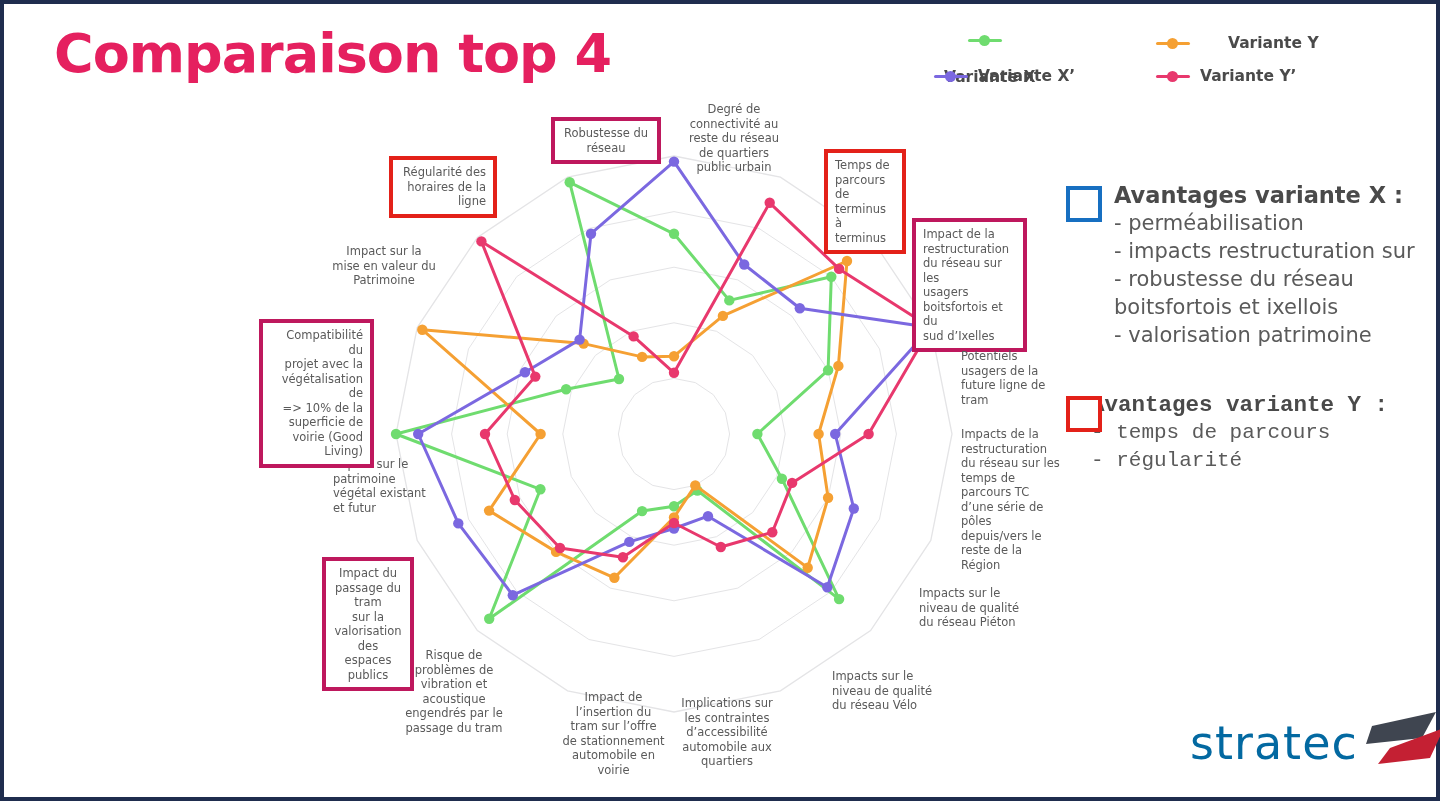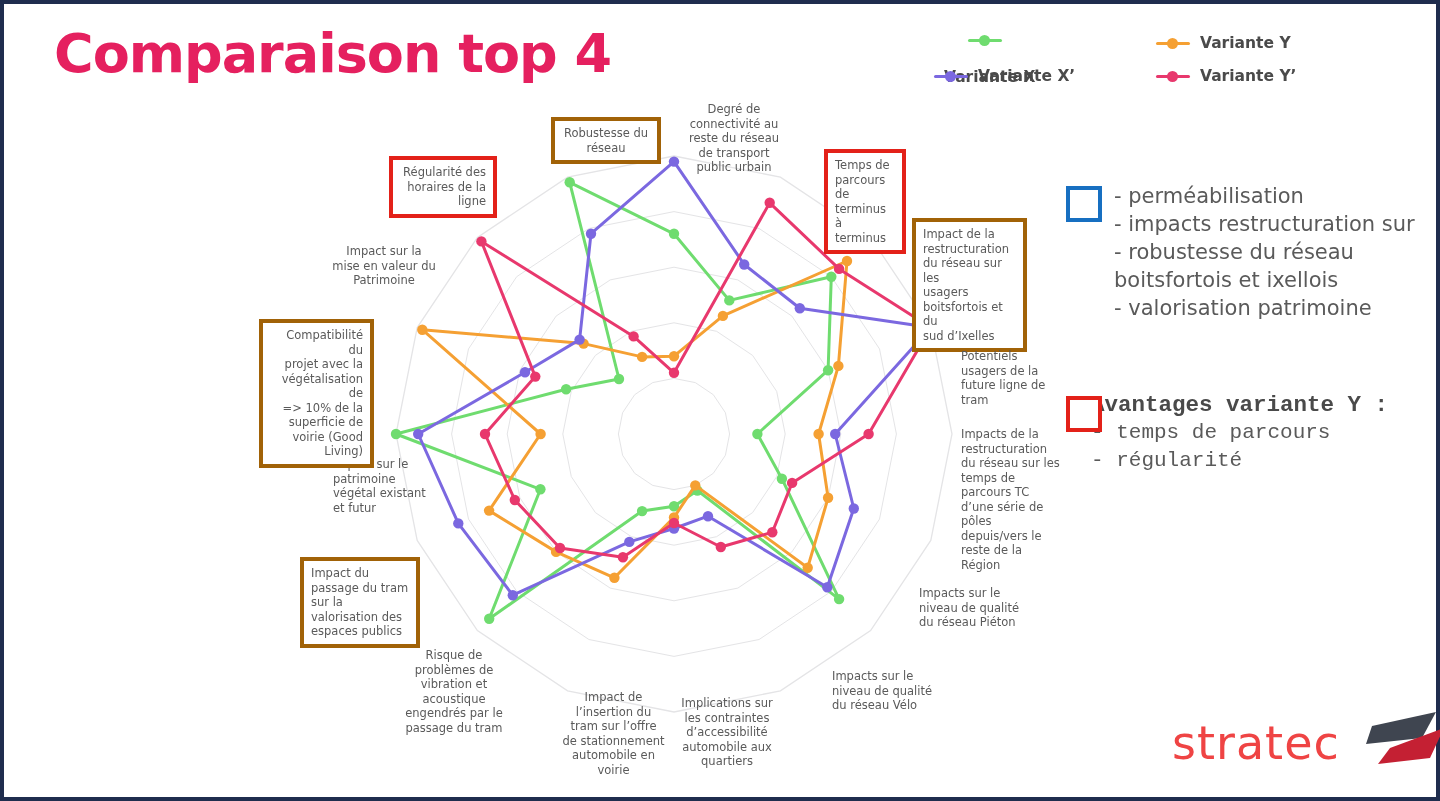--- a/index.html
+++ b/index.html
@@ -16,50 +16,50 @@
   .leg-mark{position:relative;width:34px;height:12px;flex:0 0 34px;}
   .leg-mark .bar{position:absolute;left:0;top:5px;width:34px;height:3px;border-radius:2px;}
   .leg-mark .dot{position:absolute;left:11px;top:1px;width:11px;height:11px;border-radius:50%;}
   .leg-label{margin-left:10px;font-size:15.5px;font-weight:bold;color:#4a4a4a;white-space:nowrap;}
   
   #radarwrap{position:absolute;left:330px;top:95px;width:700px;height:690px;}
   #radar{position:absolute;left:0;top:0;}
   
   .cap{position:absolute;font-size:11.5px;line-height:14.5px;color:#5a5a5a;}
   .cap.boxed{box-sizing:border-box;background:#fff;padding:5px 7px;}
-  .cap.blue{border:4px solid #a16207;}
+  .cap.blue{border:4px solid #be185d;}
   .cap.red{border:4px solid #e32119;}
   
   .panel{position:absolute;}
   .panel-sq{position:absolute;width:36px;height:36px;box-sizing:border-box;background:#fff;}
   .sq-blue{border:4px solid #176fc1;}
   .sq-red{border:4px solid #e32119;}
   .panel-head{font-size:22.5px;font-weight:bold;color:#4a4a4a;margin:0 0 1px 0;white-space:nowrap;}
   .panel-line{font-size:21px;color:#5a5a5a;line-height:28px;}
   
   #logo{position:absolute;left:1168px;top:700px;width:250px;height:70px;}
-  #logo .word{position:absolute;left:0;top:12px;font-size:46px;color:#ef4444;
+  #logo .word{position:absolute;left:18px;top:12px;font-size:46px;color:#0369a1;
               font-family:"DejaVu Sans","Liberation Sans",sans-serif;letter-spacing:1px;}
 </style>
 </head>
 <body>
 
 <div id="slide" style="border-color: rgb(31, 45, 78);">
 
   <div id="title" style="color: rgb(229, 32, 95);">Comparaison top 4</div>
 
   <div id="legend">
       <div class="leg-item" style="left: 0px; top: 0px; flex-direction: column;">
         <span class="leg-mark">
           <span class="bar" style="background:#6fdc6f"></span>
           <span class="dot" style="background:#6fdc6f"></span>
         </span>
         <span class="leg-label">Variante X</span>
       </div>
-      <div class="leg-item" style="left: 222px; top: 0px;">
+      <div class="leg-item" style="left: 222px; top: 0px; gap: 28px;">
         <span class="leg-mark">
           <span class="bar" style="background:#f5a033"></span>
           <span class="dot" style="background:#f5a033"></span>
         </span>
         <span class="leg-label">Variante Y</span>
       </div>
       <div class="leg-item" style="left: 0px; top: 33px;">
         <span class="leg-mark">
           <span class="bar" style="background:#7b68e0"></span>
           <span class="dot" style="background:#7b68e0"></span>
@@ -160,21 +160,21 @@
           <circle cx="147.4" cy="142.4" r="5.2" fill="#e8386d"></circle>
           <circle cx="299.6" cy="237.4" r="5.2" fill="#e8386d"></circle>
         </g>
       </svg>
   </div>
 
   <div id="captions-layer">
       <div class="cap" style="left: 670px; top: 98px; width: 120px; text-align: center; white-space: pre-line;">Degré de
 connectivité au
 reste du réseau
-de transport
+de quartiers
 public urbain</div>
       <div class="cap boxed red" style="left: 820px; top: 145px; width: 82px; text-align: left; white-space: pre-line;">Temps de
 parcours de
 terminus à
 terminus</div>
       <div class="cap boxed blue" style="left: 908px; top: 214px; width: 115px; text-align: left; white-space: pre-line;">Impact de la
 restructuration
 du réseau sur les
 usagers
 boitsfortois et du
@@ -209,21 +209,21 @@
 tram sur l’offre
 de stationnement
 automobile en
 voirie</div>
       <div class="cap" style="left: 390px; top: 644px; width: 120px; text-align: center; white-space: pre-line;">Risque de
 problèmes de
 vibration et
 acoustique
 engendrés par le
 passage du tram</div>
-      <div class="cap boxed blue" style="left: 296px; top: 553px; width: 120px; text-align: left; white-space: pre-line;">Impact du
+      <div class="cap boxed blue" style="left: 318px; top: 553px; width: 92px; text-align: center; white-space: pre-line;">Impact du
 passage du tram
 sur la
 valorisation des
 espaces publics</div>
       <div class="cap" style="left: 288px; top: 453px; width: 100px; text-align: left; white-space: pre-line; margin-left: 41px;">Impact sur le
 patrimoine
 végétal existant
 et futur</div>
       <div class="cap boxed blue" style="left: 255px; top: 315px; width: 115px; text-align: right; white-space: pre-line;">Compatibilité du
 projet avec la
@@ -239,20 +239,21 @@
 horaires de la
 ligne</div>
       <div class="cap boxed blue" style="left: 547px; top: 113px; width: 110px; text-align: center; white-space: pre-line;">Robustesse du
 réseau</div>
     </div>
 
   <div id="panels-layer">
       <div class="panel" style="left: 1062px; top: 178px; width: 370px;">
         <div class="panel-sq sq-blue" style="left: 0px; top: 4px;"></div>
         <div style="margin-left: 48px;">
+          <div class="panel-head">Avantages  variante X  :</div>
           <div class="panel-line">- perméabilisation</div>
           <div class="panel-line">- impacts restructuration sur</div>
           <div class="panel-line">- robustesse du réseau</div>
           <div class="panel-line">boitsfortois et ixellois</div>
           <div class="panel-line">- valorisation patrimoine</div>
         </div>
       </div>
       <div class="panel" style="left: 1062px; top: 388px; width: 370px;">
         <div class="panel-sq sq-red" style="left: 0px; top: 4px;"></div>
         <div style="margin-left: 25px; font-family: Liberation Mono, monospace;">

